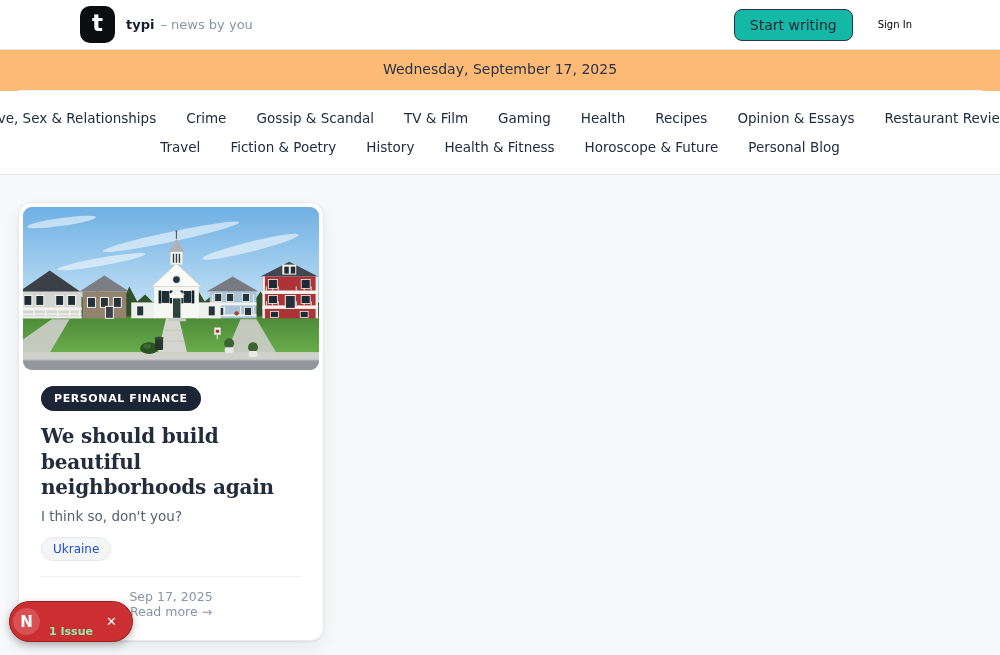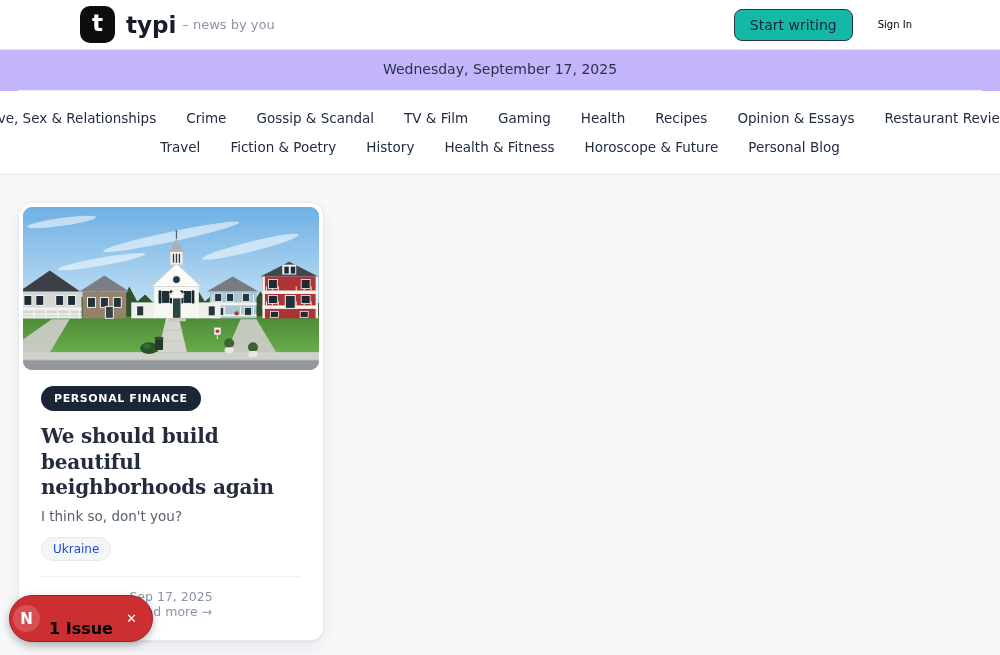--- a/index.html
+++ b/index.html
@@ -14,31 +14,31 @@
     height:49px;background:#fff;border-bottom:1px solid #e7e9ee;
     display:flex;align-items:center;justify-content:space-between;
     padding:0 88px 0 80px;
   }
   .brand-group{display:flex;align-items:center;}
   .logo-sq{
     width:35px;height:35px;background:#0c0d0f;border-radius:10px;
     display:flex;align-items:center;justify-content:center;
     color:#fff;font-weight:bold;font-size:23px;line-height:1;padding-bottom:2px;
   }
-  .brand-name{font-size:23px;font-weight:bold;color:#151d2b;margin-left:11px;}
+  .brand-name{font-size:13px;font-weight:bold;color:#151d2b;margin-left:11px;}
   .brand-tag{font-size:13px;color:#8a94a6;margin-left:6px;}
   .hdr-actions{display:flex;align-items:center;gap:25px;}
   .btn-start{
     background:#14b8a6;border:1.5px solid #2a3547;border-radius:8px;
     padding:7px 15px;font-size:14px;color:#1c2536;cursor:pointer;
     font-family:inherit;
   }
   .link-signin{font-size:10px;color:#000000;cursor:pointer;text-align:center;}
   
-  .date-section{background:#c4b5fd;padding-top:11px;}
+  .date-section{background:#fdba74;padding-top:11px;}
   .date-inner{
     width:964px;margin:0 auto;text-align:center;
     font-size:14px;color:#273246;padding-bottom:13px;
     border-bottom:1px solid #eef0f3;
   }
   
   .nav-section{background:#fff;padding:16px 0 16px;border-bottom:1px solid #e7e9ee;}
   .nav-row{
     display:flex;justify-content:center;align-items:center;
     column-gap:30px;margin-top:7px;
@@ -90,21 +90,21 @@
     display:flex;align-items:center;gap:9px;
     background:#cb2f31;border:1px solid #972020;border-radius:999px;
     padding:3px 13px 3px 3px;box-shadow:0 3px 8px rgba(0,0,0,.28);
     cursor:pointer;
   }
   .dev-badge-circle{
     width:27px;height:27px;border-radius:50%;background:#d75052;
     display:flex;align-items:center;justify-content:center;
     color:#fff;font-weight:bold;font-size:15px;
   }
-  .issue-label{color:#000000;font-weight:bold;font-size:16px;margin-top:20px;}
+  .issue-label{color:#86efac;font-weight:bold;font-size:11px;margin-top:20px;}
   .issue-close{color:#fff;font-size:13px;font-weight:bold;margin-left:2px;padding:0 2px;}
 </style>
 </head>
 <body>
 
 <div class="topbar">
   <div class="brand-group">
     <div class="logo-sq">
       <span>t</span>
     </div>

